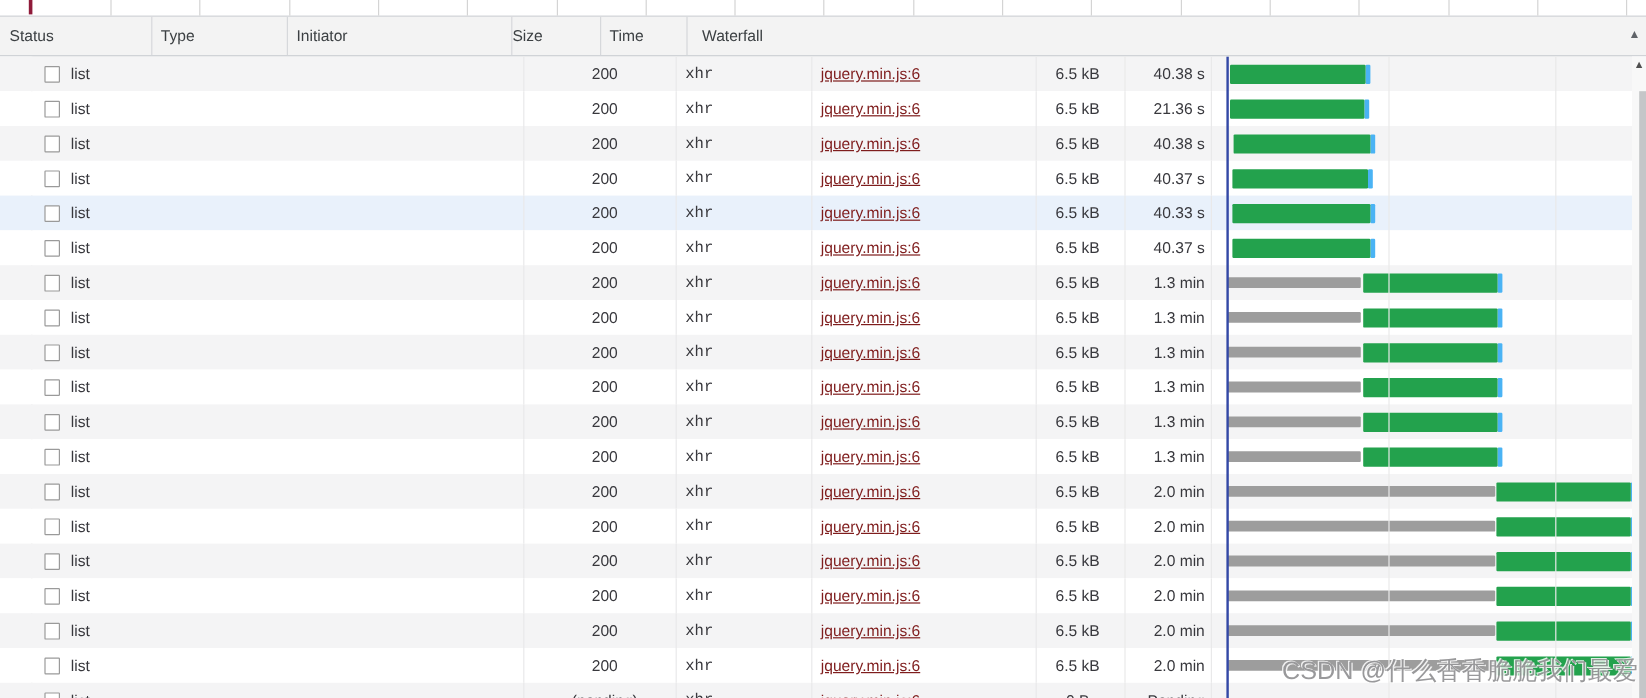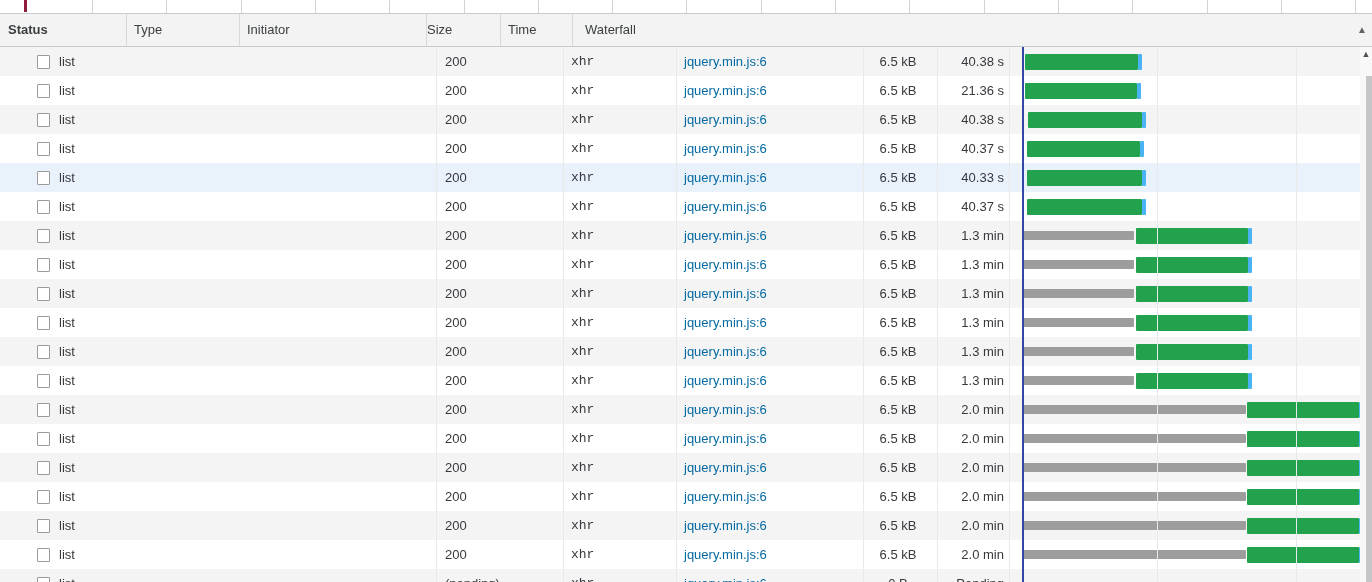--- a/index.html
+++ b/index.html
@@ -12,43 +12,43 @@
   .ov-grid{position:absolute;top:0;bottom:0;width:1px;background:#d4d4d4;}
   #ov-marker{position:absolute;top:0;height:12px;width:3px;}
 
   
   #header{position:absolute;left:0;top:14px;width:1372px;height:32px;background:#f3f3f3;
           border-bottom:1px solid #c8cbd0;display:flex;color:#3c4043;}
   .hcell{box-sizing:border-box;height:32px;line-height:31px;border-right:1px solid #d6d8db;
          white-space:nowrap;overflow:hidden;}
   .hcell:last-child{border-right:none;}
   #h-name{width:437px;padding-left:31px;}
-  #h-status{width:127px;padding-left:8px;font-weight:bold;}
+  #h-status{width:127px;padding-left:8px;}
   #h-type{width:113px;padding-left:7px;}
   #h-initiator{width:187px;padding-left:7px;}
   #h-size{width:74px;text-align:left;padding-right:8px;}
   #h-time{width:72px;padding-left:7px;}
   #h-waterfall{flex:1;padding-left:12px;position:relative;}
   #sort-arrow{position:absolute;right:5px;top:0;font-size:10px;color:#5f6368;line-height:31px;}
 
   
   #rows{position:absolute;left:0;top:47px;width:1372px;height:535px;overflow:hidden;}
   .row{position:relative;width:1372px;height:29px;display:flex;background:#fff;}
   .row.stripe{background:#f4f4f5;}
   .row.highlight{background:#e9f1fb;}
   .cell{box-sizing:border-box;height:29px;line-height:29px;border-right:1px solid #e9e9ea;
         white-space:nowrap;overflow:hidden;}
   .c-name{width:437px;display:flex;align-items:center;}
   .checkbox{box-sizing:border-box;width:13px;height:14px;margin-left:37px;border:1.5px solid #9a9a9a;
             border-radius:1px;background:#fff;flex:0 0 auto;}
   .c-name .lbl{margin-left:9px;}
-  .c-status{width:127px;padding-left:8px;}
+  .c-status{width:127px;padding-left:8px;text-align:center;}
   .c-type{width:113px;padding-left:7px;font-family:Liberation Mono, monospace;}
   .c-initiator{width:187px;padding-left:7px;}
-  .c-initiator .link{color:#0369a1;cursor:pointer;}
+  .c-initiator .link{text-decoration:underline;color:#7f1d1d;cursor:pointer;}
   .c-size{width:74px;text-align:center;padding-right:5px;}
   .c-time{width:72px;text-align:right;padding-right:5px;}
   .c-waterfall{flex:1;position:relative;border-right:none;}
 
   .bar{position:absolute;border-radius:1px;}
   .bar-gray{top:10px;height:9px;}
   .bar-green{top:7px;height:16px;}
   .bar-tip{top:7px;height:16px;width:4px;}
 
   
@@ -405,13 +405,14 @@
       <div class="wf-line" style="left: 1157px;"></div>
       <div class="wf-line" style="left: 1296px;"></div>
       <div id="wf-navy" style="left: 1022px; background: rgb(51, 72, 166);"></div>
     </div>
 
   <div id="scrollbar">
     <div id="sb-up">▲</div>
     <div id="sb-thumb"></div>
   </div>
 
+  <div id="watermark">CSDN @什么香香脆脆我们最爱</div>
 </div>
 
 </body></html>

